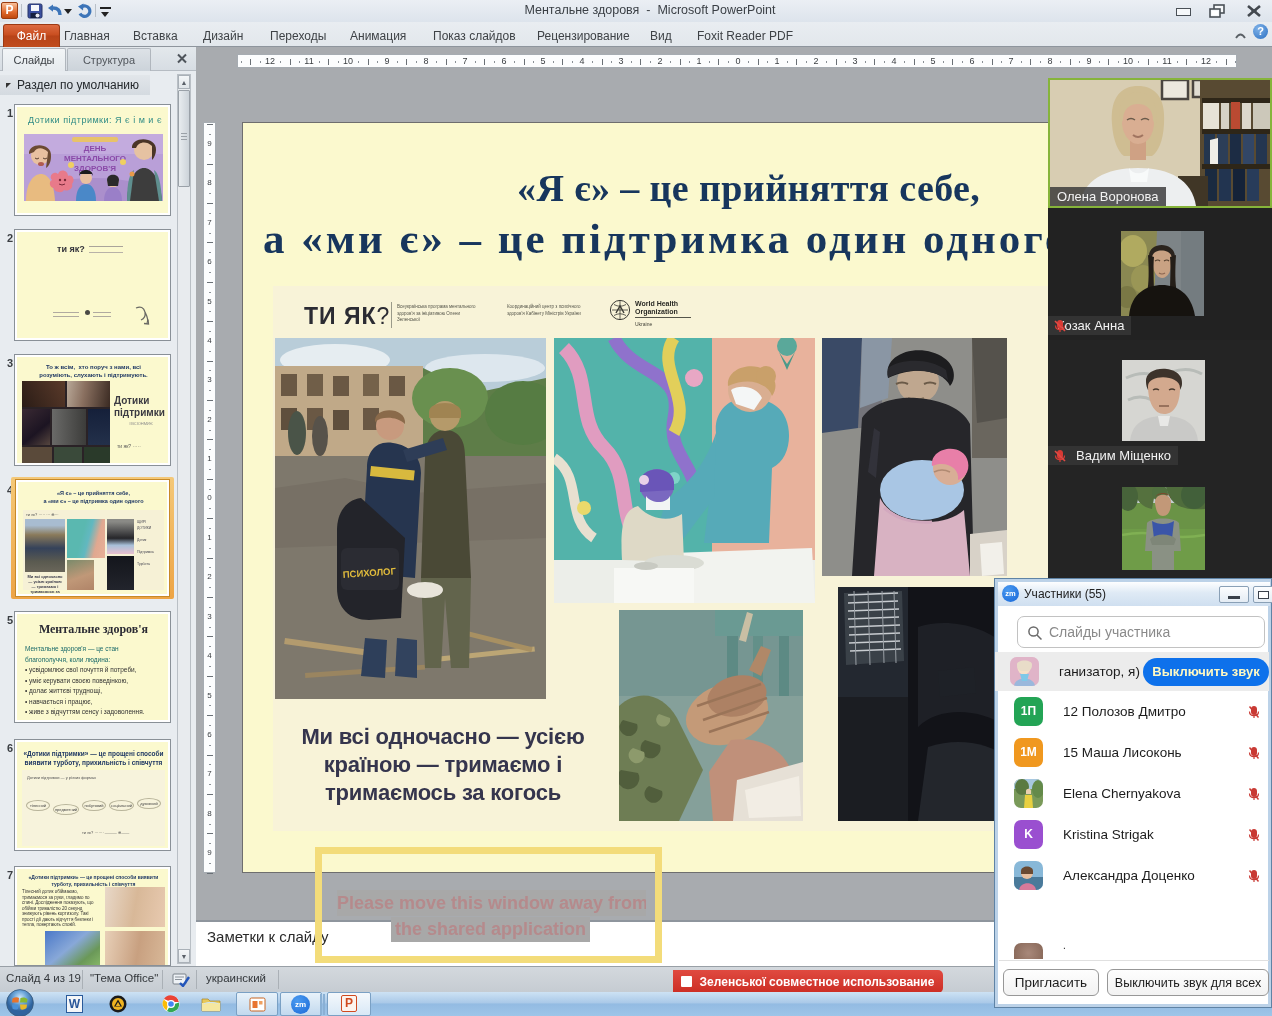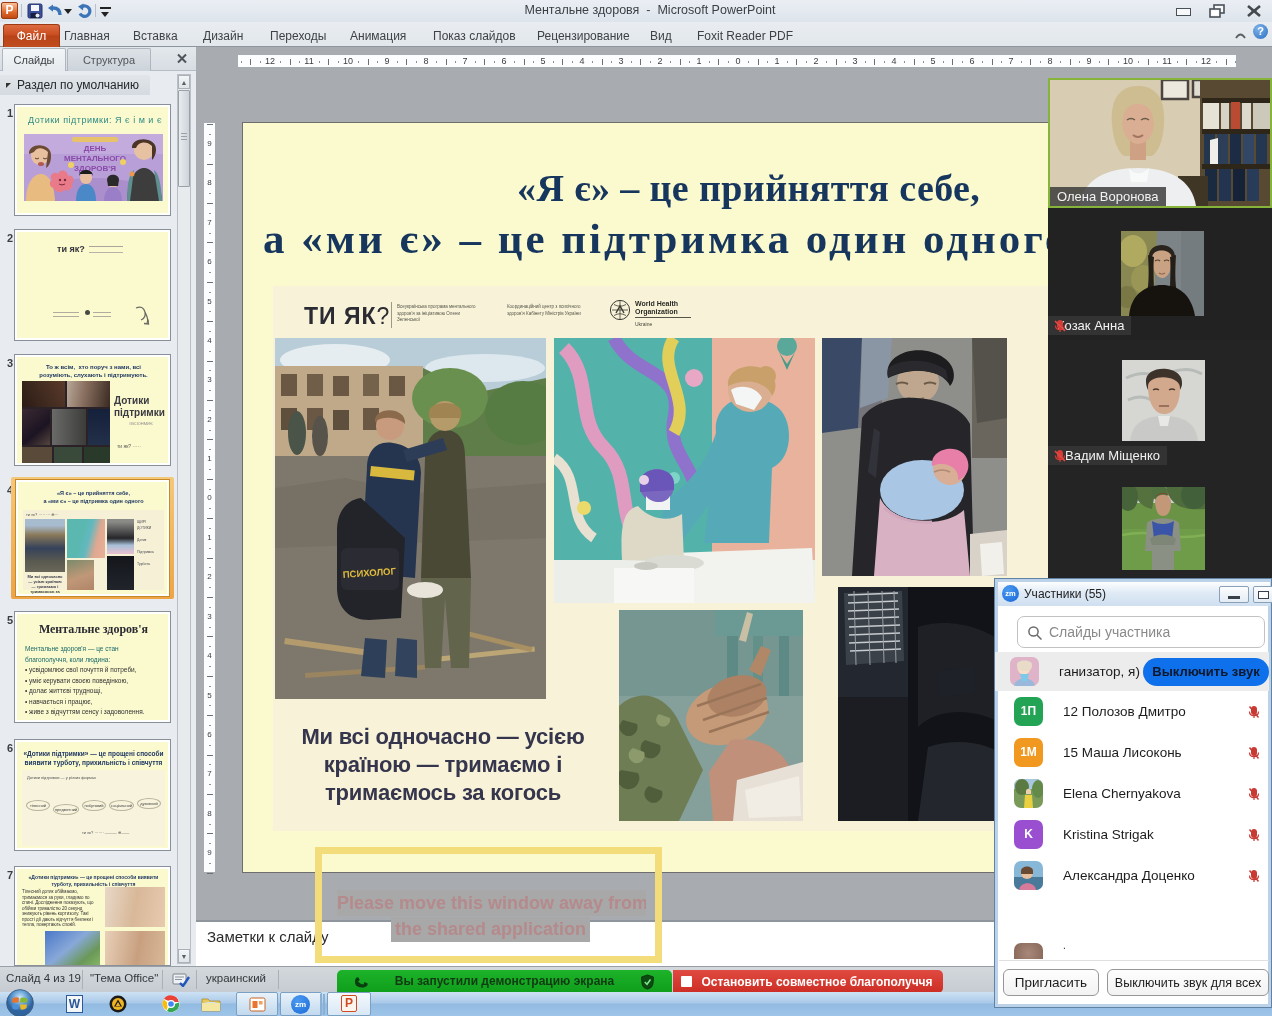--- a/index.html
+++ b/index.html
@@ -558,33 +558,23 @@
  <div class="a" style="left:90px;top:5px;font-size:11.5px;color:#33373b">"Тема Office"</div>
  <div class="a" style="left:162px;top:3px;width:1px;height:19px;background:#aab0b6"></div>
  <svg class="a" style="left:172px;top:4px" width="18" height="16" viewBox="0 0 18 16">
       <rect x="1" y="3" width="13" height="10" rx="1" fill="#eef2f6" stroke="#7a828a"></rect>
       <path d="M3 6 H12 M3 8.5 H10" stroke="#8a929a" stroke-width="1"></path>
       <path d="M8 12 L11 15 L17 6" fill="none" stroke="#2255bb" stroke-width="2.4"></path>
     </svg>
  <div class="a" style="left:196px;top:3px;width:1px;height:19px;background:#aab0b6"></div>
  <div class="a" style="left:206px;top:5px;font-size:11.5px;color:#33373b">украинский</div>
  <div class="a" style="left:278px;top:3px;width:1px;height:19px;background:#aab0b6"></div>
- <div class="a" style="left:337px;top:3px;width:335px;height:23px;background:linear-gradient(#1db32a,#0f9e1b);border-radius:5px 5px 0 0">
-  <svg class="a" style="left:16px;top:4px" width="15" height="15" viewBox="0 0 15 15">
-        <path d="M2 10 C1 5 4 2 6 3 L7 6 L5 7 C6 9 8 11 10 11 L11 9 L14 11 C14 13 12 14 10 14 C6 14 3 12 2 10 Z" fill="#0a3d10" transform="rotate(-12 7 7)"></path>
-      </svg>
-  <div class="a" style="left:0;top:4px;width:335px;text-align:center;font-size:12px;font-weight:bold;color:#123a14">Вы запустили демонстрацию экрана</div>
-  <svg class="a" style="left:303px;top:4px" width="15" height="16" viewBox="0 0 15 16">
-        <path d="M7.5 1 L13.5 3 L13 9 C13 12.5 10.5 14.5 7.5 15 C4.5 14.5 2 12.5 2 9 L1.5 3 Z" fill="#0c4a12" stroke="#0a3a0e"></path>
-        <path d="M4.8 8 L7 10.2 L10.5 5.5" fill="none" stroke="#7de88a" stroke-width="1.6"></path>
-      </svg>
- </div>
  <div class="a" style="left:673px;top:3px;width:270px;height:23px;background:linear-gradient(#e04a40,#cc2d24);border-radius:0 5px 5px 0">
   <div class="a" style="left:8px;top:6px;width:11px;height:11px;background:#fff;border-radius:1px"></div>
-  <div class="a" style="left:24px;top:5px;width:240px;font-size:12px;font-weight:bold;color:#fff;text-align:center">Остановить совместное благополуччя</div>
+  <div class="a" style="left:24px;top:5px;width:240px;font-size:12px;font-weight:bold;color:#fff;text-align:center">Зеленської совместное использование</div>
  </div>
 </div>
 <div class="a taskbar">
  <svg class="a" style="left:-2px;top:-3px" width="44" height="29" viewBox="0 0 44 29">
       <circle cx="22" cy="14" r="13.4" fill="url(#orbg)" stroke="#3a5a7a" stroke-width=".8"></circle>
       <defs>
         <radialGradient id="orbg" cx=".5" cy=".3">
           <stop offset="0" stop-color="#cfe8fa"></stop>
           <stop offset=".5" stop-color="#6aa4d8"></stop>
           <stop offset="1" stop-color="#2f639e"></stop>
@@ -694,21 +684,21 @@
   <svg class="a" style="left:74px;top:20px" width="83" height="81" viewBox="0 0 83 81">
    <rect width="83" height="81" fill="#d6d6d2"></rect>
    <path d="M4 18 Q20 10 36 16 M50 12 Q66 6 80 14 M6 40 Q18 34 30 40" stroke="#b8bcb8" stroke-width="3" fill="none"></path>
    <path d="M24 22 C22 4 62 4 60 24 C60 26 59 28 58 30 L26 30 C25 28 24 25 24 22 Z" fill="#3d332b"></path>
    <path d="M26 26 C26 14 58 14 58 28 C58 44 52 54 42 54 C32 54 26 42 26 26 Z" fill="#d3a98e"></path>
    <path d="M31 30 Q34 28 37 30 M47 30 Q50 28 53 30" stroke="#4a3a2e" stroke-width="1.4" fill="none"></path>
    <path d="M37 46 L47 46" stroke="#8a6452" stroke-width="1.6"></path>
    <path d="M8 81 C10 62 24 56 42 56 C60 56 74 62 76 81 Z" fill="#c9c9c7"></path>
    <path d="M36 56 L48 56 L46 66 L38 66 Z" fill="#e8e8e6"></path>
   </svg>
-  <div class="vlabel" style="left:0;bottom:5px;padding-left:17px">Вадим Міщенко<svg style="position:absolute;left:5px;top:3px" width="14" height="14" viewBox="0 0 14 14">
+  <div class="vlabel" style="left:0;bottom:5px;padding-left:28px">Вадим Міщенко<svg style="position:absolute;left:5px;top:3px" width="14" height="14" viewBox="0 0 14 14">
           <path d="M7 1 C8.7 1 10 2.3 10 4 L10 7 C10 8.7 8.7 10 7 10 C5.3 10 4 8.7 4 7 L4 4 C4 2.3 5.3 1 7 1 Z" fill="#d83a34"></path>
           <path d="M2.5 6.5 C2.5 12 11.5 12 11.5 6.5 M7 10.5 L7 13" stroke="#d83a34" stroke-width="1.2" fill="none"></path>
           <path d="M2 2 L12 12" stroke="#e04a44" stroke-width="1.6"></path>
         </svg></div>
  </div>
  <div class="vtile" style="top:392px;height:108px;background:#242424">
   <svg class="a" style="left:74px;top:17px" width="83" height="83" viewBox="0 0 83 83">
    <rect width="83" height="83" fill="#6a9346"></rect>
    <rect x="0" y="0" width="83" height="16" fill="#c4ced0"></rect>
    <path d="M0 0 L10 0 C14 14 20 20 30 22 L34 0 Z" fill="#55713e"></path>
@@ -748,21 +738,21 @@
   <div class="pav" style="background:linear-gradient(#e8c8d8 20%,#d0e0f0);top:5px">
         <svg width="29" height="29" viewBox="0 0 29 29">
           <rect width="29" height="29" fill="#e0b4c8"></rect>
           <circle cx="14" cy="11" r="6.5" fill="#f4e0c8"></circle>
           <path d="M7 8 C6 2 23 2 22 8 C22 12 20 14 14.5 14 C9 14 7 12 7 8 Z" fill="#e8dcc8"></path>
           <path d="M4 29 C5 19 24 19 25 29 Z" fill="#9ab8dc"></path>
           <path d="M10 17 L19 17 L17 24 L12 24 Z" fill="#7ec8e8"></path>
         </svg>
       </div>
   <div class="pname" style="line-height:39px">ганизатор, я)</div>
-  <div class="a" style="left:148px;top:6px;width:126px;height:28px;background:#0E71EB;border-radius:14px;color:#0f172a;font-size:13px;font-weight:bold;text-align:center;line-height:28px">Выключить звук</div>
+  <div class="a" style="left:148px;top:6px;width:126px;height:28px;background:#0E71EB;border-radius:14px;color:#fef9c3;font-size:13px;font-weight:bold;text-align:center;line-height:28px">Выключить звук</div>
  </div>
  <div class="prow" style="top:112px">
       <div class="pav" style="background:#23A455">1П</div>
       <div class="pname">12 Полозов Дмитро</div>
       <svg class="mic" viewBox="0 0 14 14">
         <path d="M7 1 C8.7 1 10 2.3 10 4 L10 7 C10 8.7 8.7 10 7 10 C5.3 10 4 8.7 4 7 L4 4 C4 2.3 5.3 1 7 1 Z" fill="#c93a34"></path>
         <path d="M2.5 6.5 C2.5 12 11.5 12 11.5 6.5 M7 10.5 L7 13" stroke="#c93a34" stroke-width="1.2" fill="none"></path>
         <path d="M2.5 1.5 L11.5 12.5" stroke="#c93a34" stroke-width="1.4"></path>
       </svg>
     </div>

